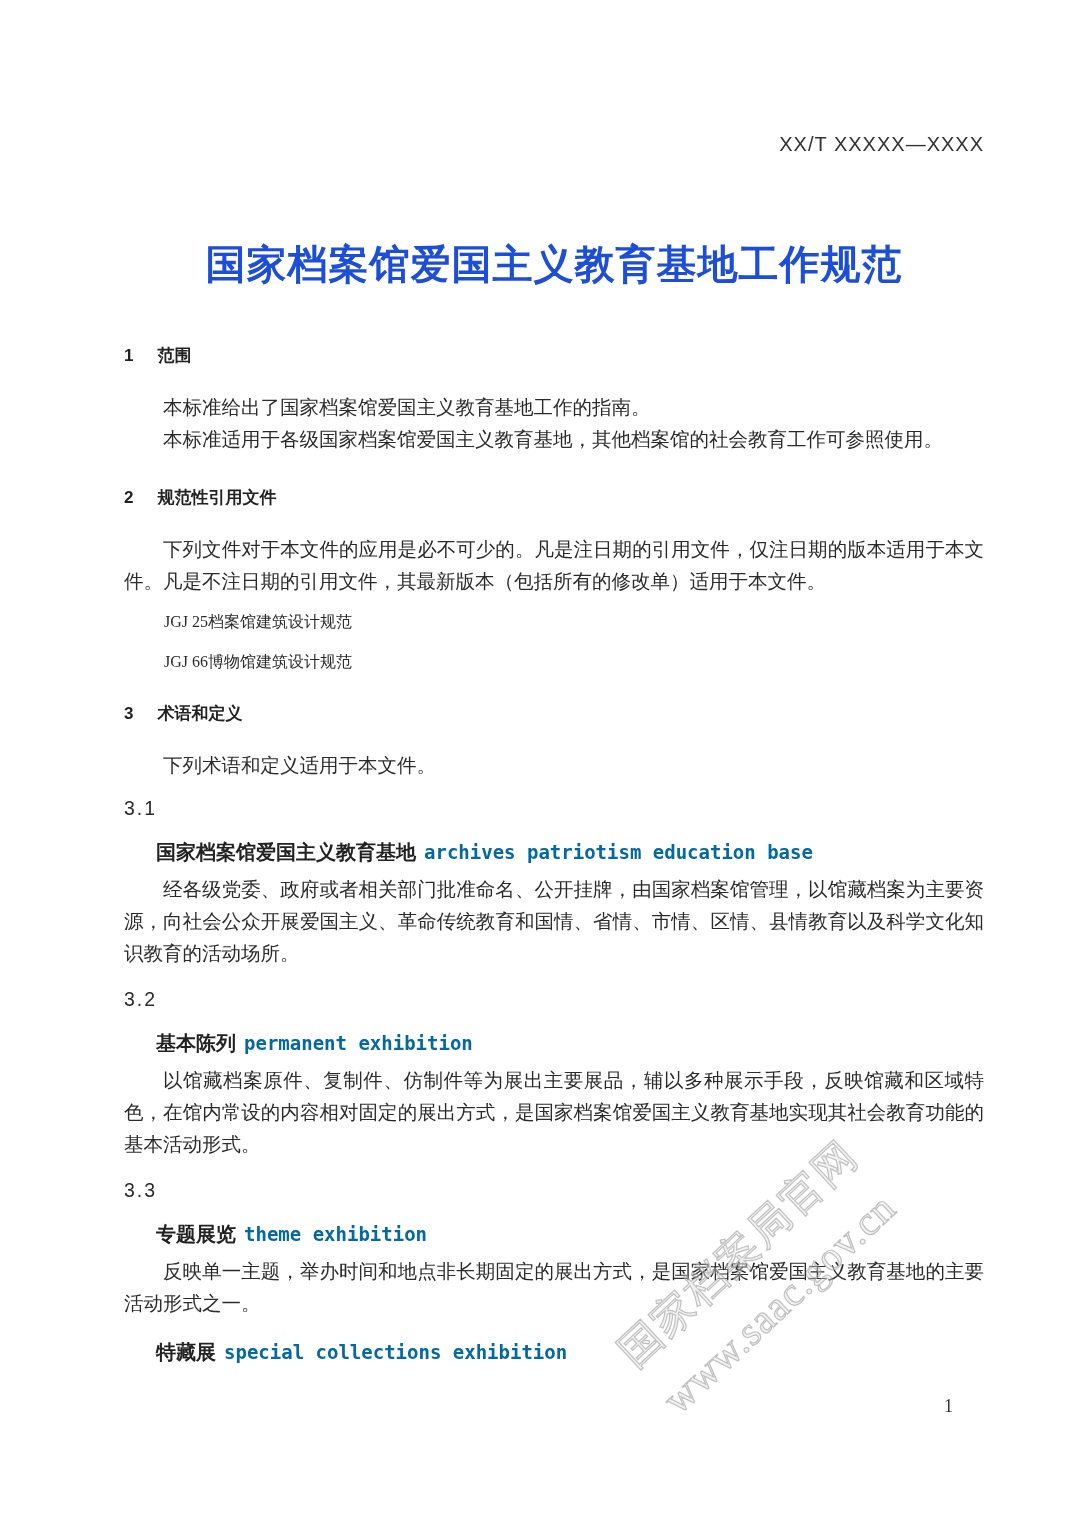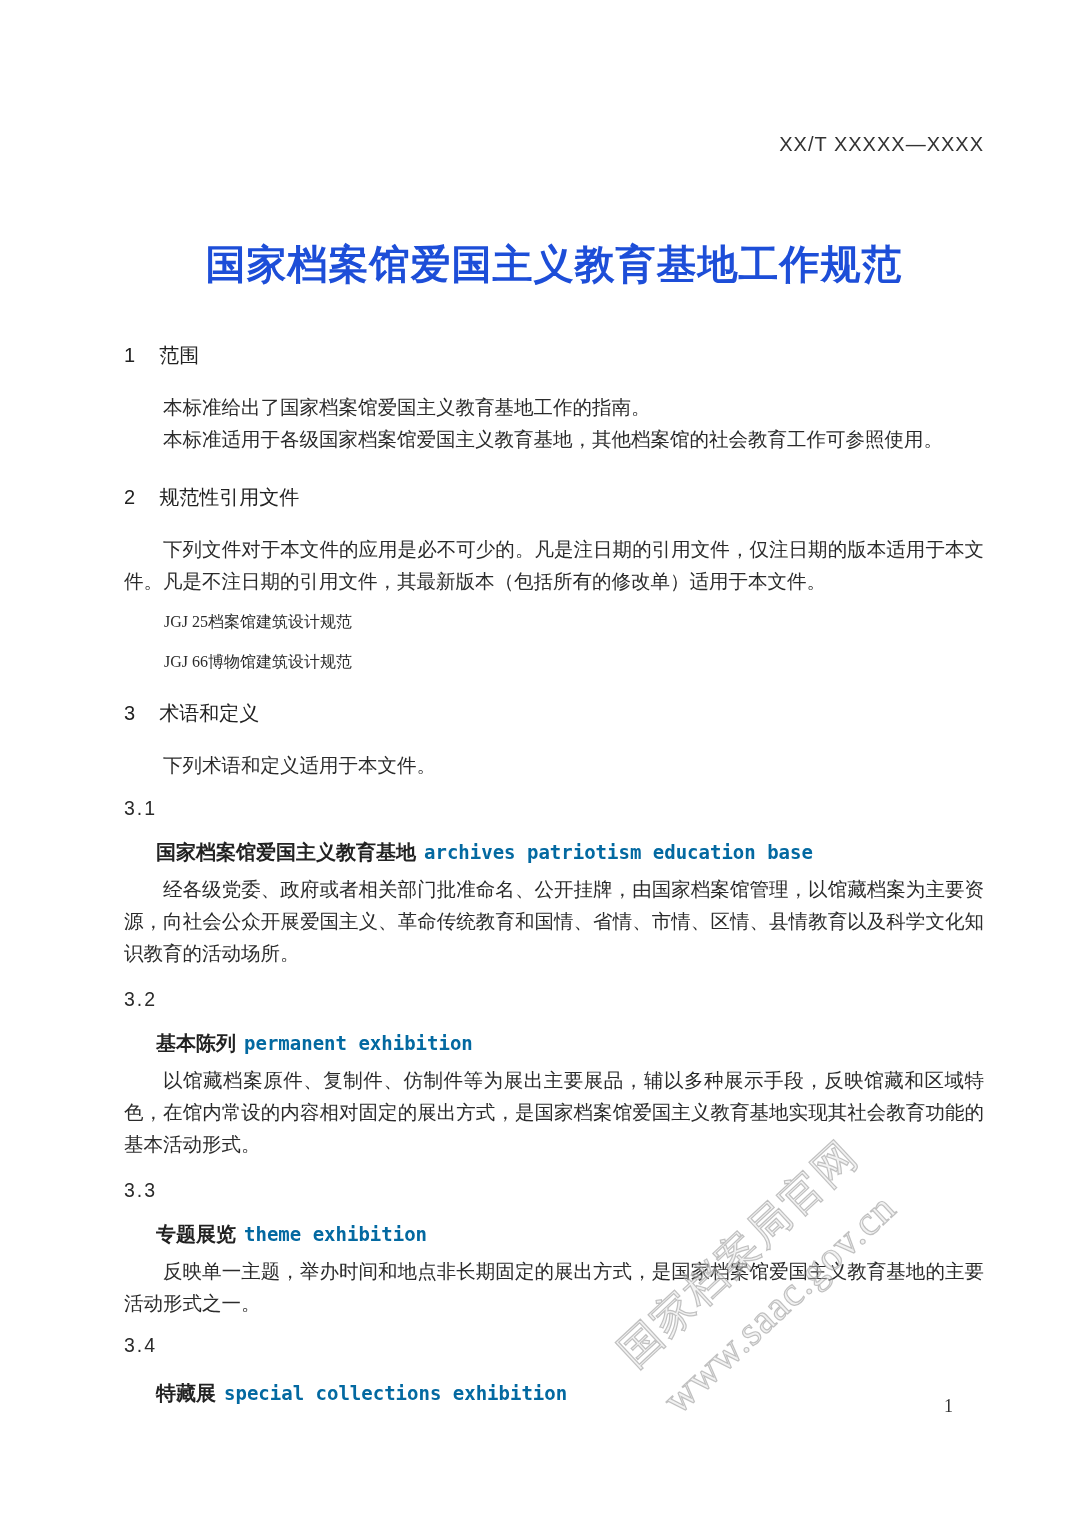--- a/index.html
+++ b/index.html
@@ -34,22 +34,22 @@
     margin: 81px 0 0 0;
     text-align: center;
     font-family: "Liberation Sans", "DejaVu Sans", sans-serif;
     font-size: 40px;
     font-weight: 700;
     letter-spacing: 1px;
     color: #1d4ed8;
   }
   .sec-heading {
     font-family: "Liberation Sans", "DejaVu Sans", sans-serif;
-    font-size: 20px;
-    font-weight: 400;
+    font-size: 17px;
+    font-weight: 700;
     color: #222222;
     line-height: 27px;
   }
   .sh-1 { margin-top: 50px; }
   .sh-2 { margin-top: 28px; }
   .sh-3 { margin-top: 22px; }
   .sec-num {
     display: inline-block;
     margin-right: 24px;
   }
@@ -173,21 +173,20 @@
     <span class="term-zh">基本陈列</span><span class="term-en">permanent exhibition</span>
   </div>
   <p class="body-p term-def">以馆藏档案原件、复制件、仿制件等为展出主要展品，辅以多种展示手段，反映馆藏和区域特色，在馆内常设的内容相对固定的展出方式，是国家档案馆爱国主义教育基地实现其社会教育功能的基本活动形式。</p>
 
   <div class="term-num">3.3</div>
   <div class="term-line">
     <span class="term-zh">专题展览</span><span class="term-en">theme exhibition</span>
   </div>
   <p class="body-p term-def">反映单一主题，举办时间和地点非长期固定的展出方式，是国家档案馆爱国主义教育基地的主要活动形式之一。</p>
 
-  <div class="term-num term-num-last">3.4</div>
   <div class="term-line term-line-last">
     <span class="term-zh">特藏展</span><span class="term-en">special collections exhibition</span>
   </div>
 
   <div class="watermark">
     <div class="wm-line1">国家档案局官网</div>
     <div class="wm-line2">www.saac.gov.cn</div>
   </div>
 
   <div class="page-num">1</div>

